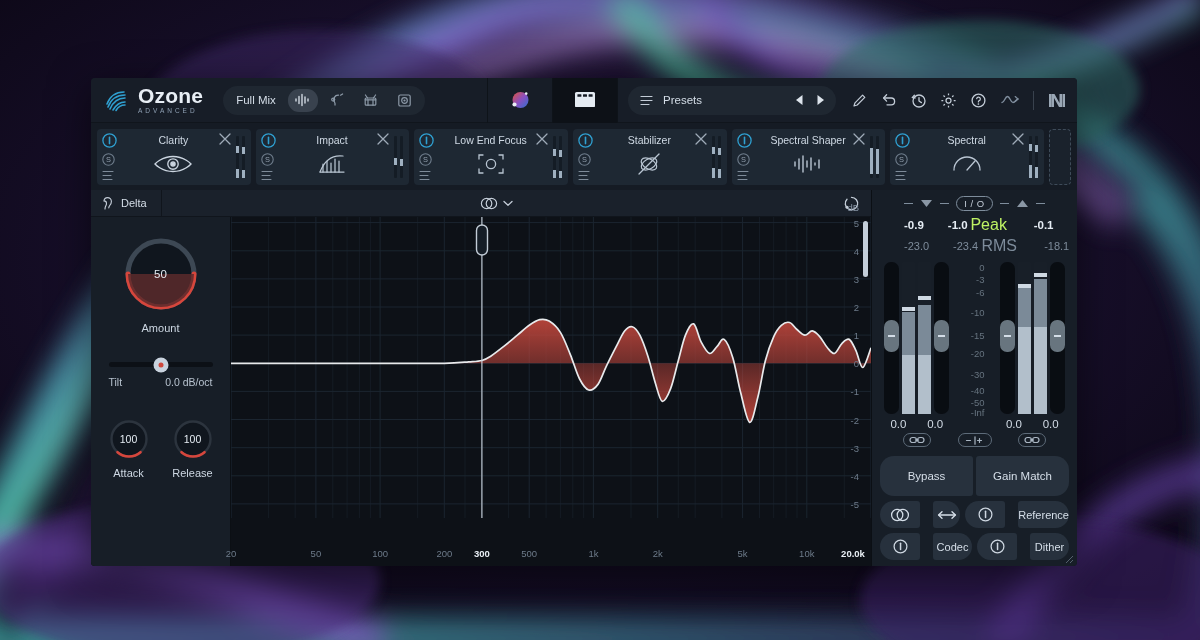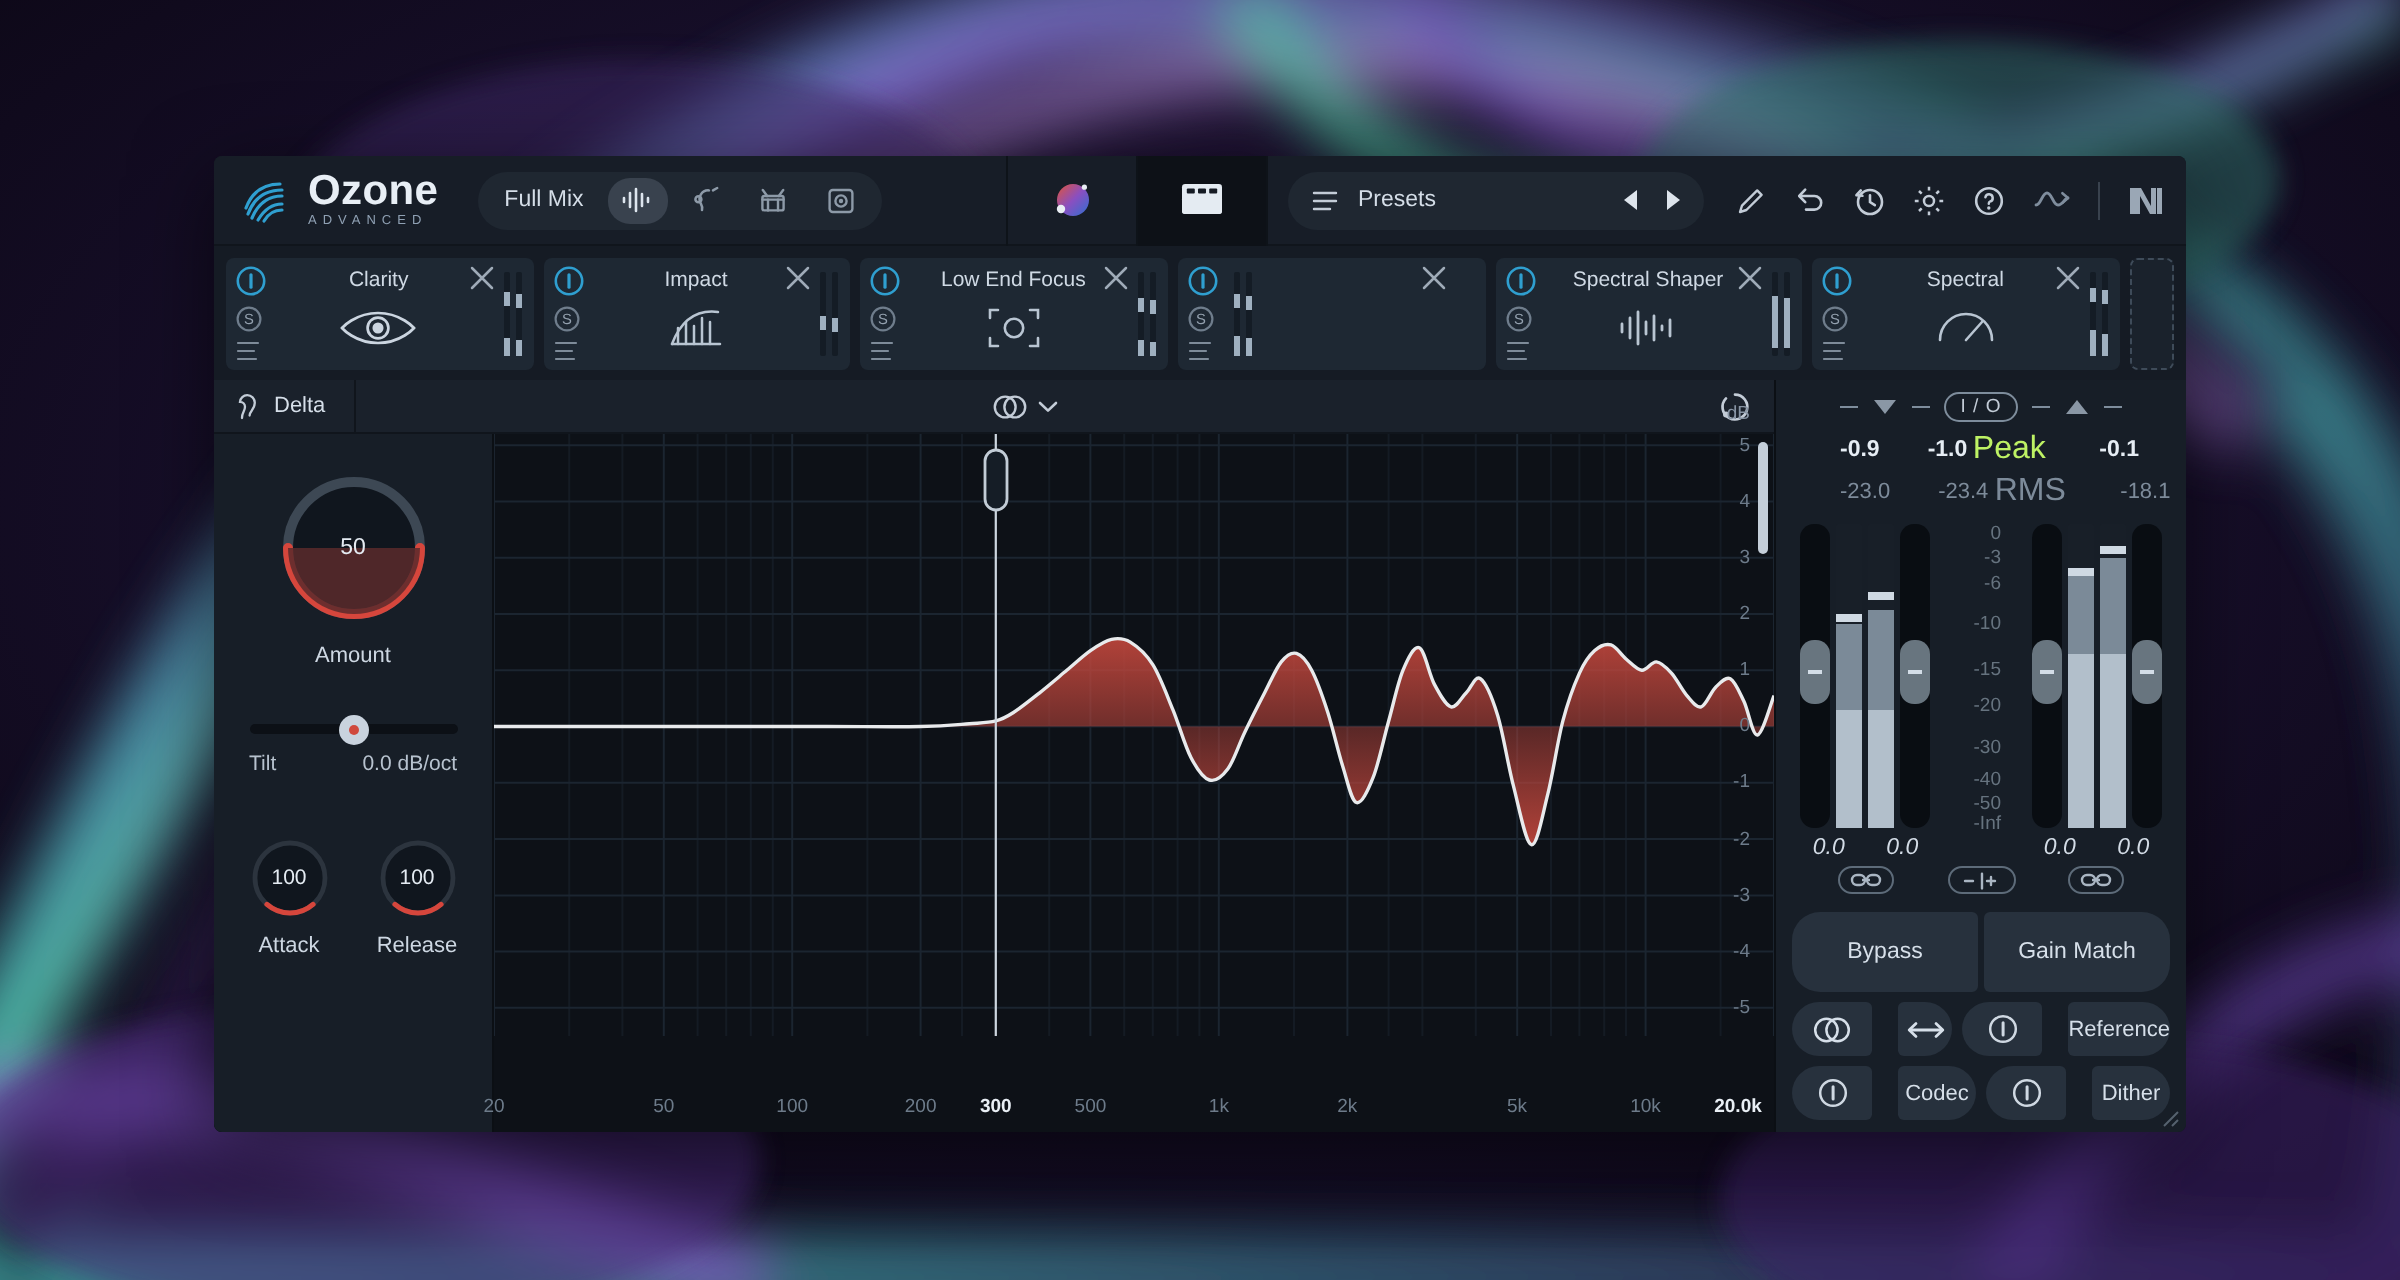--- a/index.html
+++ b/index.html
@@ -9,21 +9,21 @@
     background: #0b0612;
     position: relative;
   }
 
   
   #backdrop { position: absolute; inset: 0; overflow: hidden; }
   #backdrop svg { display: block; }
 
   
   #plugin {
-    position: absolute; left: 107px; top: 78px;
+    position: absolute; left: 91px; top: 78px;
     width: 986px; height: 488px;
     background: #151b24;
     border-radius: 4px;
     box-shadow: 0 10px 40px rgba(0,0,0,.55);
     overflow: hidden;
     color: #c8d2de;
   }
 
   
   .header {
@@ -182,21 +182,21 @@
     background: #68757f; display: flex; align-items: center; justify-content: center;
   }
   .fader .cap::after { content:""; width: 7px; height: 2px; background: #d3dde7; }
   .bar { width: 13px; background: #181f28; position: relative; border-radius: 1px; }
   .bar .rms { position: absolute; left: 0; right: 0; bottom: 0; background: #b2bfcb; }
   .bar .pk { position: absolute; left: 0; right: 0; background: #7b8a98; }
   .bar .hold { position: absolute; left: 0; right: 0; height: 4px; background: #cfd9e3; }
   .scale { width: 42px; position: relative; }
   .stick { position: absolute; right: 11px; font-size: 9.5px; color: #66737f; transform: translateY(-50%); }
 
-  .gainrow { display: flex; margin-top: 4px; font-style: italic; }
+  .gainrow { display: flex; margin-top: 4px; }
   .gainrow .cell { flex: 1; text-align: center; font-size: 11.5px; color: #d3dce6; }
   .gainrow .mid { width: 42px; flex: none; }
   .linkrow { display: flex; margin-top: 3px; align-items: center; }
   .linkrow .cell { flex: 1; display: flex; justify-content: center; }
   .linkrow .mid { width: 42px; flex: none; display: flex; justify-content: center; }
   .pillbtn {
     border: 1px solid #5d6b79; border-radius: 7px; height: 14px;
     display: flex; align-items: center; justify-content: center; padding: 0 5px;
   }
 
@@ -557,20 +557,32 @@
         </svg>
         <svg width="13" height="13" viewBox="0 0 13 13">
           <circle cx="6.5" cy="6.5" r="5.7" fill="none" stroke="#6f7d8c" stroke-width="1.1"></circle>
           <text x="6.5" y="9.2" font-size="7.4" fill="#93a0ae" text-anchor="middle" font-family="Liberation Sans, sans-serif">S</text>
         </svg>
         <svg width="13" height="11" viewBox="0 0 13 11">
           <g stroke="#7e8b99" stroke-width="1.1" stroke-linecap="round">
               <path d="M1 1.5h10M1 5.5h8M1 9.5h9"></path>
             </g>
         </svg>
+      </div>
+      <div class="mod-mid">
+        <div class="mod-title">Stabilizer</div>
+        <div class="mod-icon">
+          <svg width="30" height="26" viewBox="0 0 30 26">
+            <g fill="none" stroke="#b9c5d2" stroke-width="1.25">
+              <ellipse cx="15" cy="13" rx="8.5" ry="5" transform="rotate(-30 15 13)"></ellipse>
+              <ellipse cx="15" cy="13" rx="8.5" ry="5" transform="rotate(30 15 13)"></ellipse>
+              <path d="M5 23 25 3" stroke-linecap="round"></path>
+            </g>
+          </svg>
+        </div>
       </div>
       <div class="mod-close">
         <svg width="12" height="12" viewBox="0 0 12 12">
           <path d="M1 1l10 10M11 1 1 11" stroke="#9fabb8" stroke-width="1.25" stroke-linecap="round"></path>
         </svg>
       </div>
       <div class="mod-meters">
         <div class="mmeter">
             <i style="bottom:0;height:24%"></i>
             <i style="bottom:58%;height:16%"></i>

